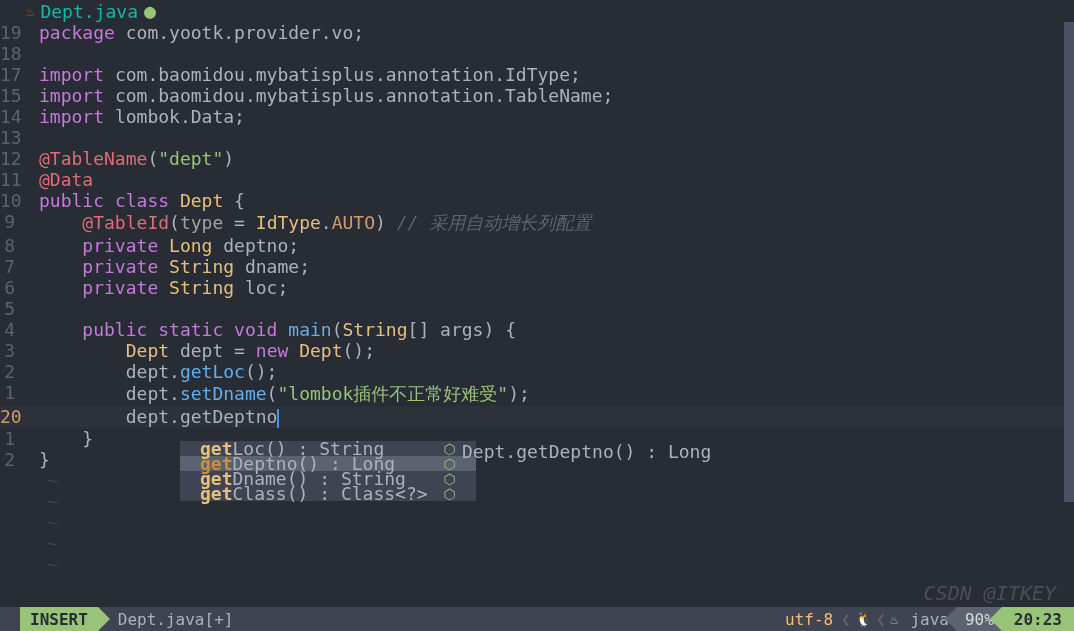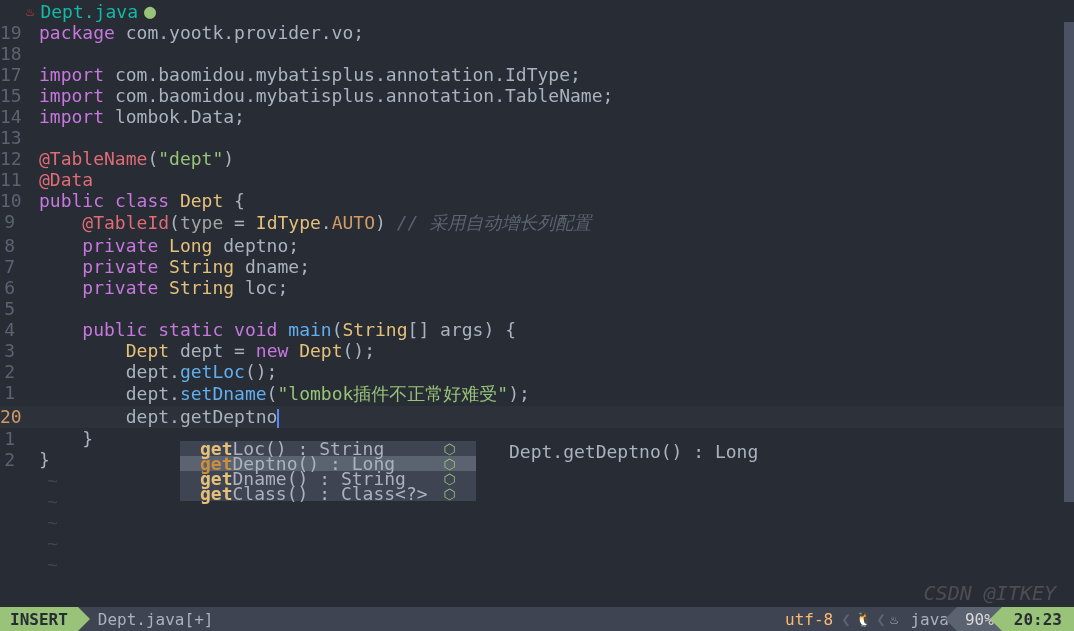--- a/index.html
+++ b/index.html
@@ -55,21 +55,20 @@
       background: #3e4452;
       z-index: 10;
     }
     .popup-sig {
       position: absolute;
       left: 454px;
       top: 441px;
       color: #abb2bf;
       z-index: 11;
       padding: 0 8px;
-      margin-left: 47px;
     }
     .popup-item {
       display: flex;
       align-items: center;
       padding: 0 20px;
       height: 15px;
     }
     .popup-item.selected { background: #5c6370; }
     .popup-match { color: #e5c07b; font-weight: bold; }
     .popup-text { color: #abb2bf; }
@@ -79,20 +78,21 @@
     .statusline {
       position: absolute;
       bottom: 0;
       left: 0;
       right: 0;
       height: 24px;
       background: #3e4452;
       display: flex;
       align-items: center;
       font-size: 16px;
+      padding-left: 20px;
     }
     .mode-block {
       background: #98c379;
       color: #282c34;
       font-weight: bold;
       padding: 0 10px;
       height: 100%;
       display: flex;
       align-items: center;
       position: relative;

